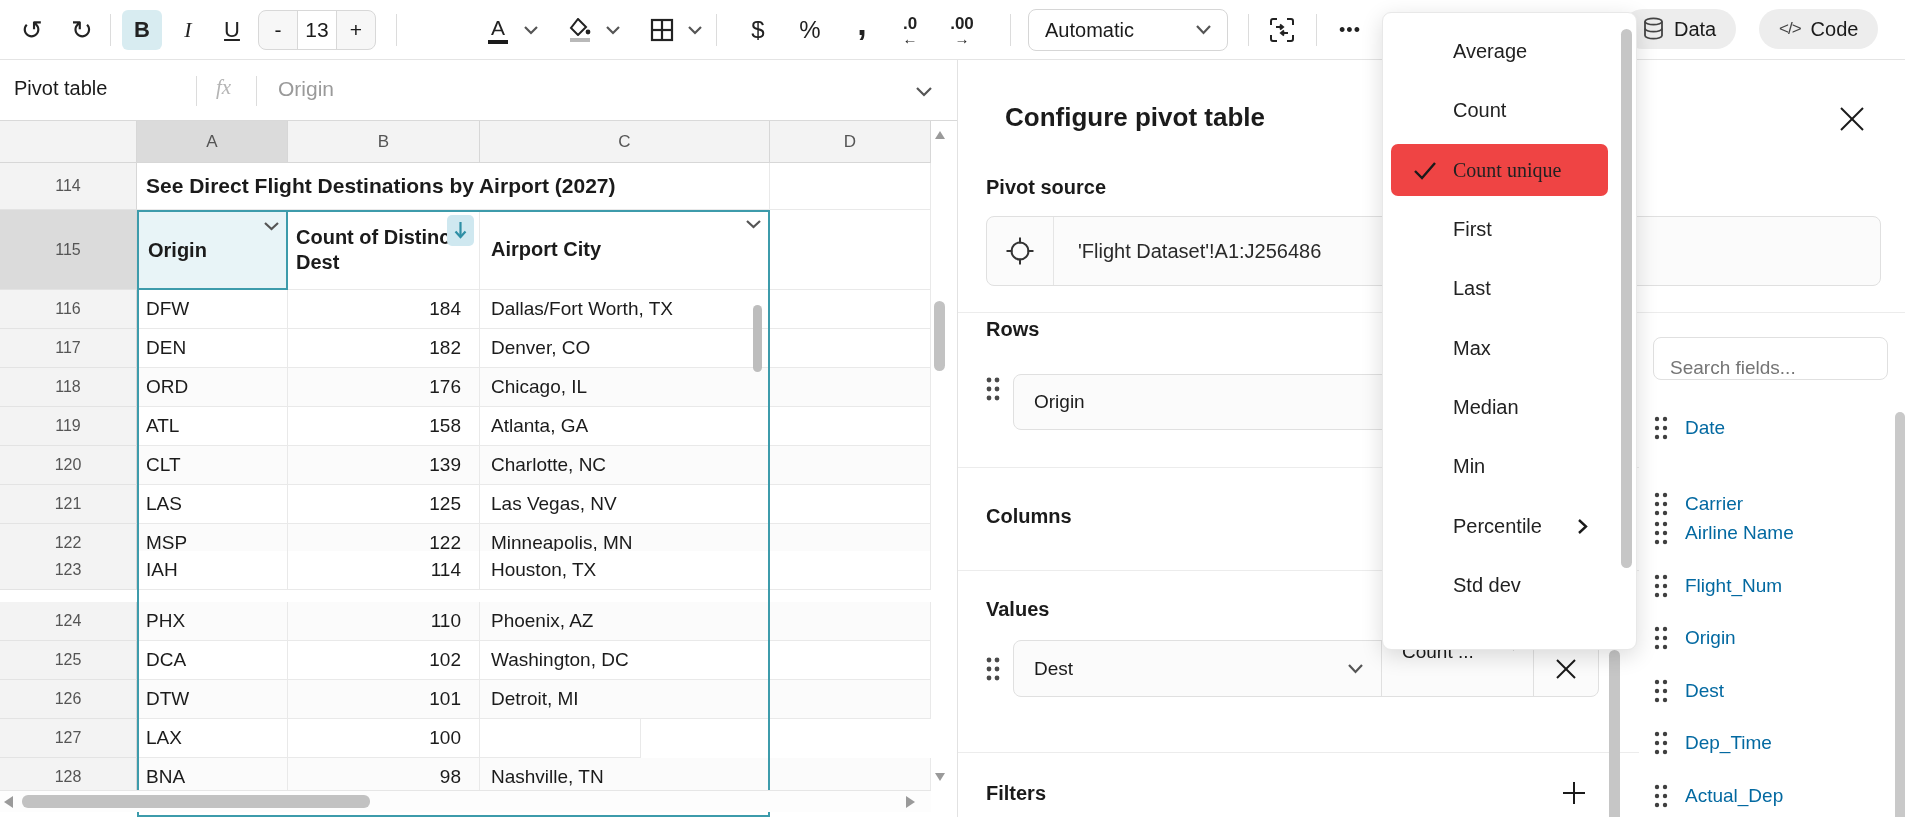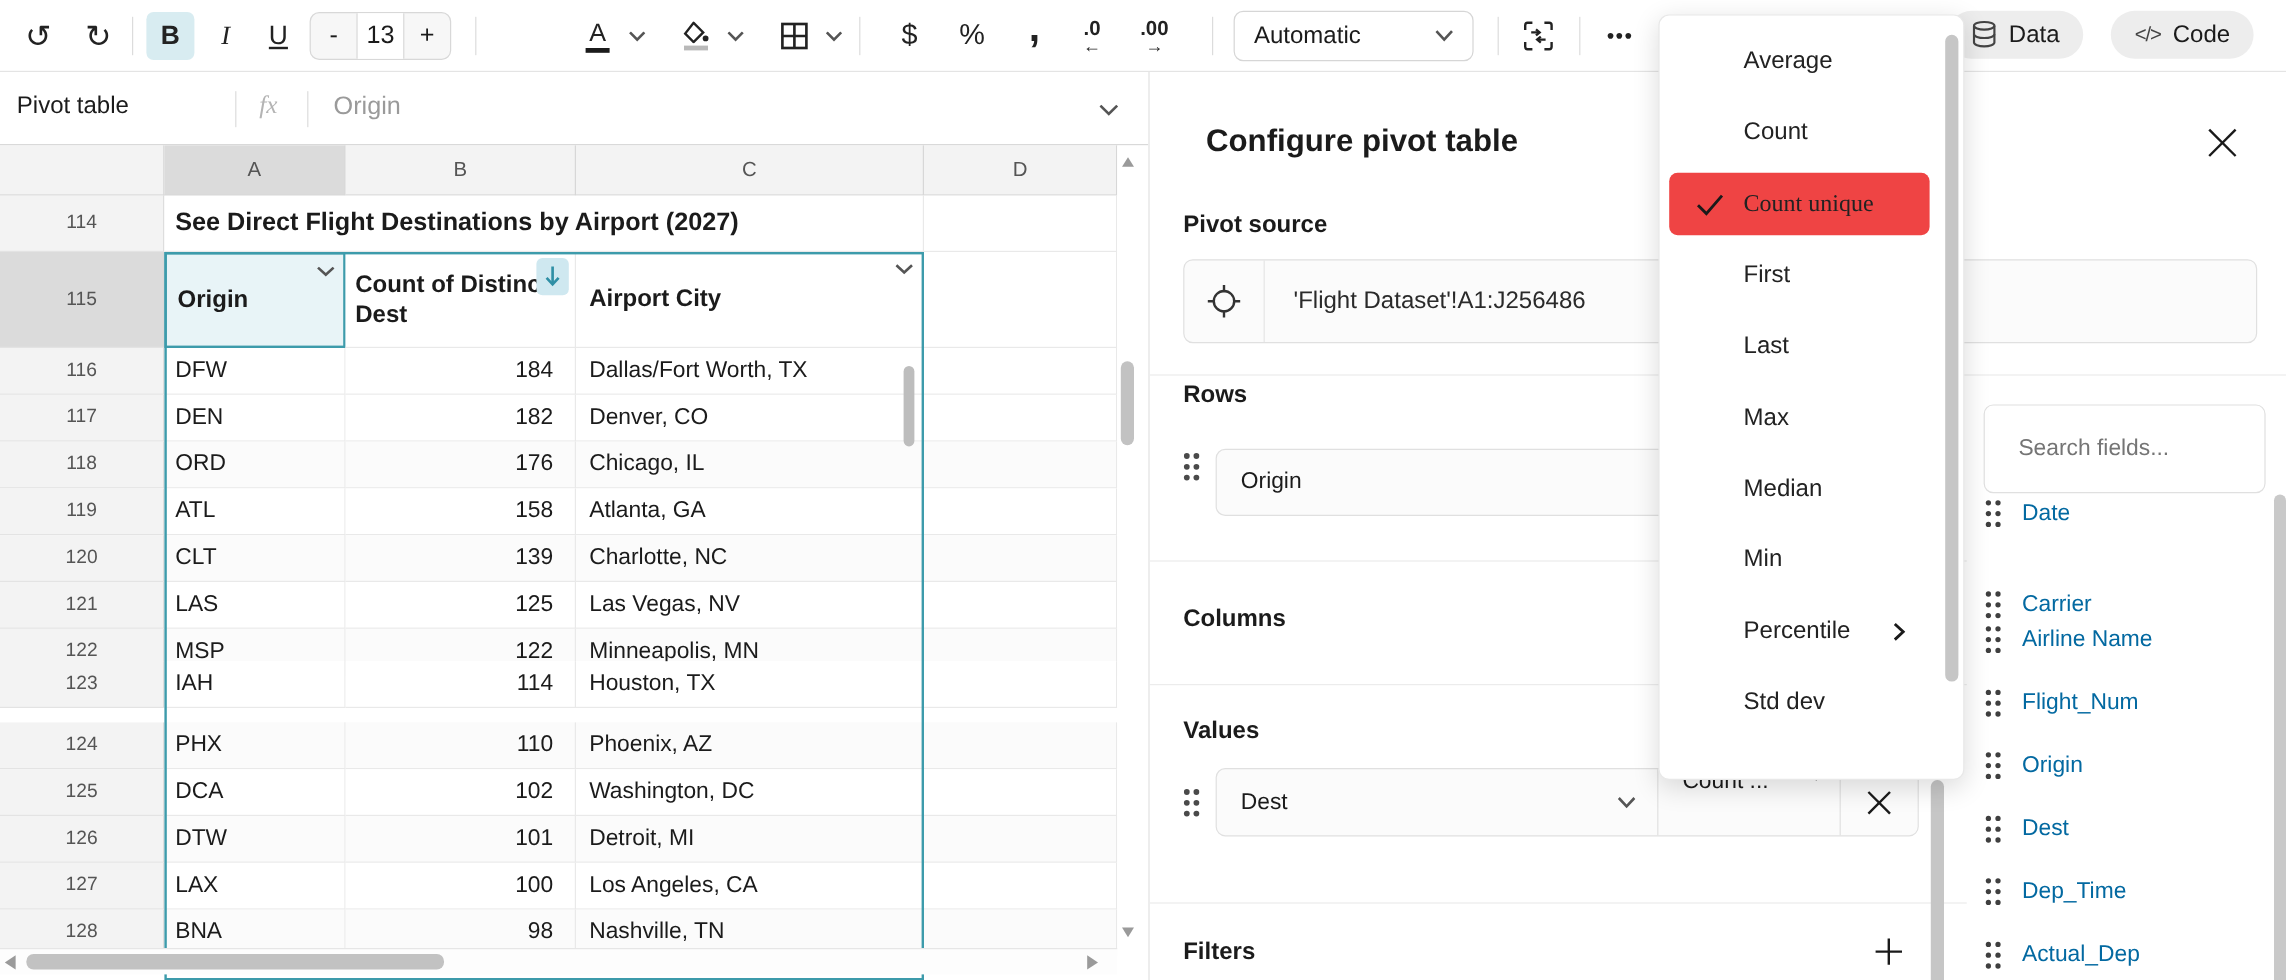--- a/index.html
+++ b/index.html
@@ -328,21 +328,20 @@
       <div class="rowhdr">126</div>
       <div class="cell cA">DTW</div>
       <div class="cell cB">101</div>
       <div class="cell cC">Detroit, MI</div>
       <div class="cell cD"></div>
     </div>
   <div class="grow" style="top:598px;height:39px">
       <div class="rowhdr">127</div>
       <div class="cell cA">LAX</div>
       <div class="cell cB">100</div>
-      <div class="cell cC">Los Angeles, CA</div>
       <div class="cell cD"></div>
     </div>
   <div class="grow alt" style="top:637px;height:39px">
       <div class="rowhdr">128</div>
       <div class="cell cA">BNA</div>
       <div class="cell cB">98</div>
       <div class="cell cC">Nashville, TN</div>
       <div class="cell cD"></div>
     </div>
 
@@ -441,21 +440,21 @@
   <div class="pdivider" style="top:692px; width:681px;"></div>
 
   <div class="sechead" style="top:722px">Filters</div>
   <svg class="abs" style="left:603px; top:720px;" width="26" height="26" stroke="#1a1a1a" stroke-width="2" fill="none">
       <line x1="13" y1="2" x2="13" y2="24"></line>
       <line x1="2" y1="13" x2="24" y2="13"></line>
     </svg>
 
   <div class="thumb" style="left:651px; top:590px; width:11px; height:167px; background:#c6c6c6; border-radius:6px 6px 0 0;"></div>
 
-  <div class="fieldbox" style="left:695px; top:277px; width:235px; height:74px; background:#fff; display:flex; align-items:center; padding:0 28px;">
+  <div class="fieldbox" style="left:695px; top:277px; width:235px; height:43px; background:#fff; display:flex; align-items:flex-end; padding:0 16px;">
     <input style="border: none; outline: none; width: 100%; font-size: 19px; font-family: &quot;Liberation Sans&quot;, sans-serif; color: rgb(42, 42, 42); background: transparent;" placeholder="Search fields...">
   </div>
 
   <div class="fielditem" style="top:348px">
     <svg width="16" height="28" fill="#3f3f3f">
         <circle cx="4" cy="5" r="2.2"></circle>
         <circle cx="12" cy="5" r="2.2"></circle>
         <circle cx="4" cy="14" r="2.2"></circle>
         <circle cx="12" cy="14" r="2.2"></circle>
         <circle cx="4" cy="23" r="2.2"></circle>

